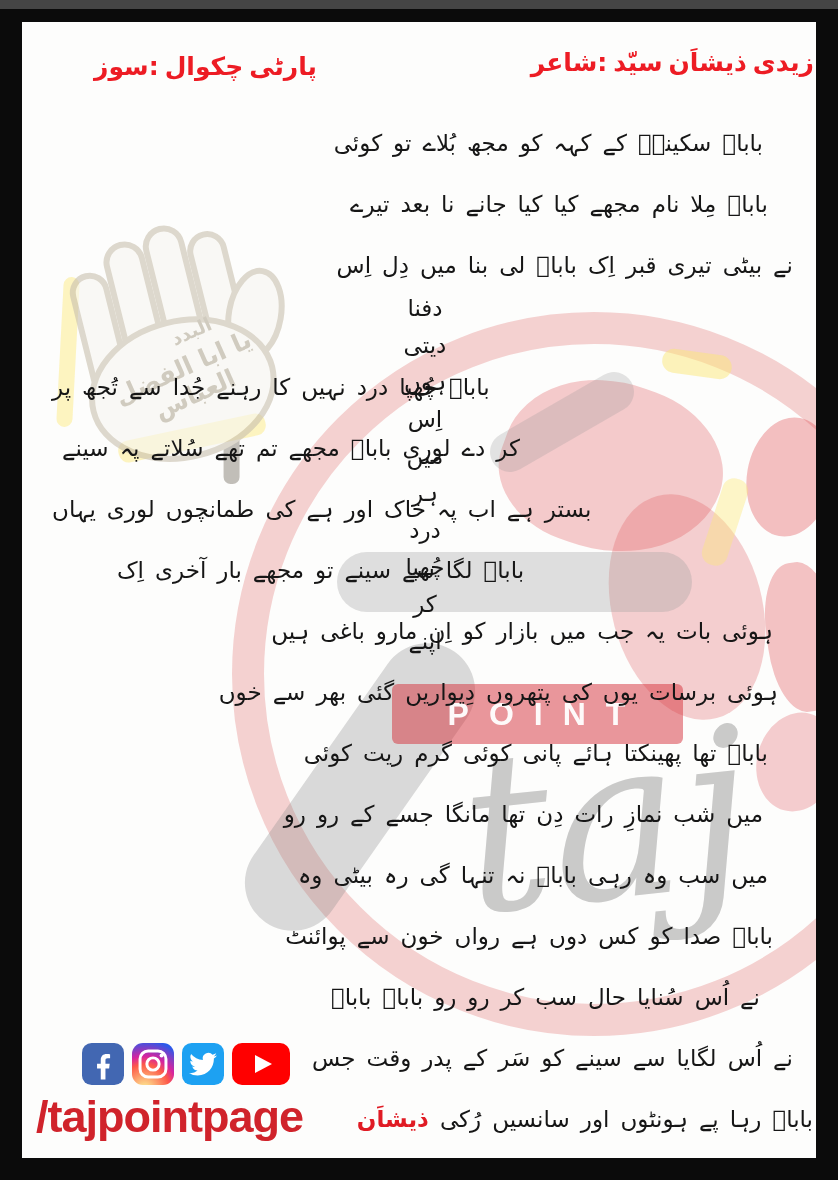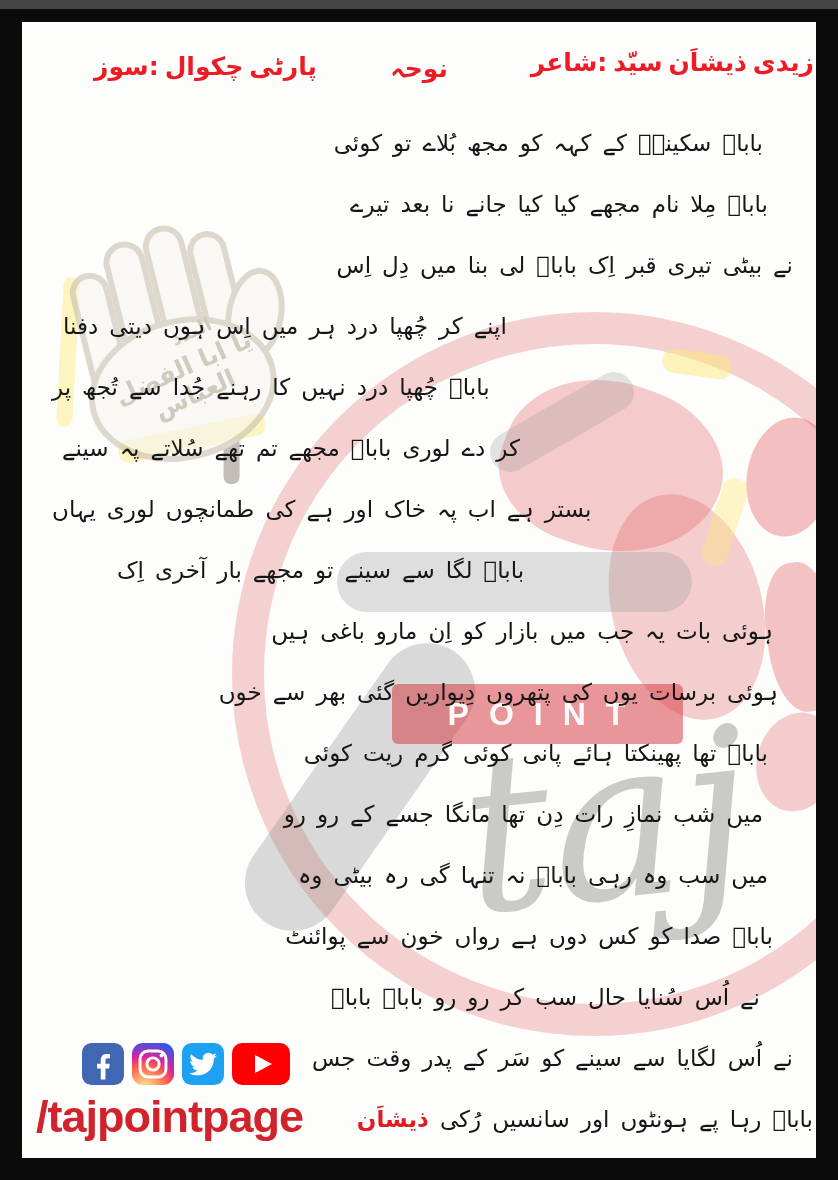--- a/index.html
+++ b/index.html
@@ -63,21 +63,21 @@
 
   
   .lyrics{position:absolute;left:0;right:0;top:90px;z-index:2;color:#161616;font-size:23px;}
   .lyric-line{display:flex;align-items:center;gap:11px;height:61px;box-sizing:border-box;
               flex-wrap:nowrap;}
   .uw{direction:ltr;unicode-bidi:isolate;white-space:nowrap;}
   .accent{color:#e01b24;font-weight:bold;}
   .l1{justify-content:flex-end;padding-right:53px;}
   .l2{justify-content:flex-end;padding-right:48px;}
   .l3{justify-content:flex-end;padding-right:23px;}
-  .l4{justify-content:flex-start;padding-left:41px;}
+  .l4{justify-content:flex-start;padding-left:12px;flex-direction:column;}
   .l5{justify-content:flex-start;padding-left:30px;}
   .l6{justify-content:flex-start;padding-left:40px;}
   .l7{justify-content:flex-start;padding-left:30px;}
   .l8{justify-content:flex-start;padding-left:95px;}
   .l9{justify-content:flex-end;padding-right:43px;}
   .l10{justify-content:flex-end;padding-right:38px;}
   .l11{justify-content:flex-end;padding-right:48px;}
   .l12{justify-content:flex-end;padding-right:53px;}
   .l13{justify-content:flex-end;padding-right:48px;margin-left:20px;}
   .l14{justify-content:flex-end;padding-right:43px;}
@@ -139,25 +139,20 @@
         <div class="panja-txt panja-t2">یا ابا الفضل العباس</div>
       </div>
     </div>
 
     <div class="hdr">
       <div class="hdr-soz uwords">
           <span class="uw">سوز:</span>
           <span class="uw">چکوال</span>
           <span class="uw">پارٹی</span>
         </div>
-      <div class="hdr-title">
-        <span class="uwords">
-            <span class="uw">نوحہ</span>
-          </span>
-      </div>
       <div class="hdr-poet uwords">
           <span class="uw">شاعر:</span>
           <span class="uw">سیّد</span>
           <span class="uw">ذیشاَن</span>
           <span class="uw">زیدی</span>
         </div>
     </div>
 
     <div class="lyrics">
         <div class="lyric-line l1">

